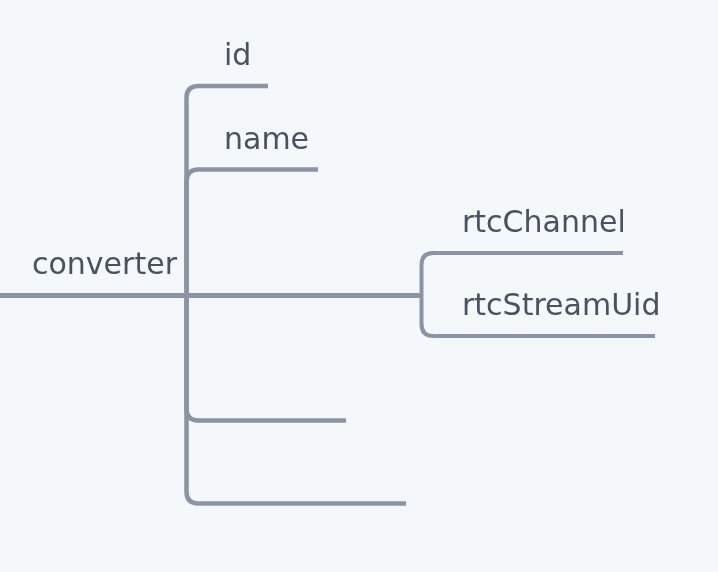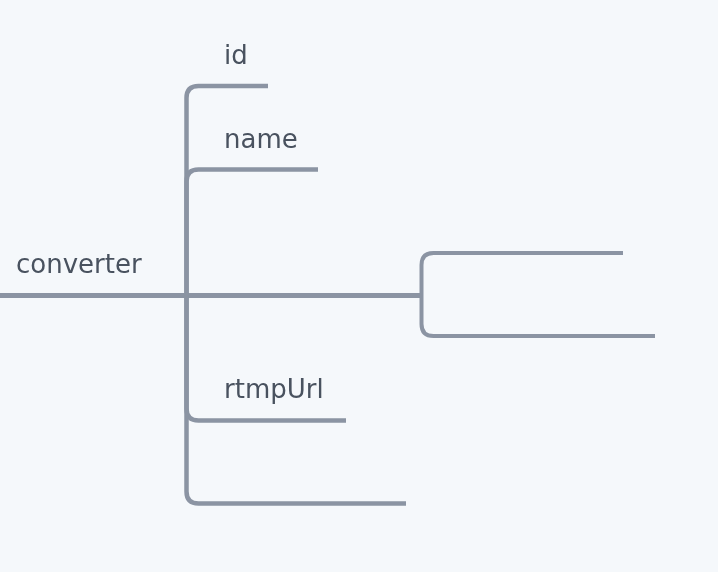--- a/index.html
+++ b/index.html
@@ -25,21 +25,21 @@
   .edges path {
     fill: none;
     stroke: #8b94a3;
     stroke-linejoin: round;
   }
   .edge-root  { stroke-width: 5; }
   .edge-l2    { stroke-width: 4.5; }
   .edge-l3    { stroke-width: 4; }
   .node-label {
     position: absolute;
-    font-size: 26px;
+    font-size: 30px;
     line-height: 26px;
     color: #49525f;
     white-space: nowrap;
     cursor: pointer;
   }
 </style>
 </head>
 <body>
 
 <div class="canvas">
@@ -47,25 +47,26 @@
   <svg class="edges" viewBox="0 0 718 572" xmlns="http://www.w3.org/2000/svg">
     <path class="edge-root" d="M 0 295.5 H 423"></path>
     <path class="edge-l2" d="M 186.5 295 V 98 Q 186.5 86 198.5 86 H 268"></path>
     <path class="edge-l2" d="M 186.5 295 V 181.5 Q 186.5 169.5 198.5 169.5 H 318"></path>
     <path class="edge-l2" d="M 186.5 295 V 408.5 Q 186.5 420.5 198.5 420.5 H 346"></path>
     <path class="edge-l2" d="M 186.5 295 V 491.5 Q 186.5 503.5 198.5 503.5 H 406"></path>
     <path class="edge-l3" d="M 421.5 295 V 265 Q 421.5 253 433.5 253 H 623"></path>
     <path class="edge-l3" d="M 421.5 295 V 324 Q 421.5 336 433.5 336 H 655"></path>
   </svg>
 
-  <div class="node-label" style="left:16px;  top:251px">converter</div>
+  <div class="node-label" style="left:32px;  top:251px">converter</div>
 
   <div class="node-label" style="left:224px; top:42px">id</div>
 
   <div class="node-label" style="left:224px; top:126px">name</div>
 
 
+  <div class="node-label" style="left:462px; top:209px">rtcChannel</div>
 
+  <div class="node-label" style="left:462px; top:292px">rtcStreamUid</div>
 
-  <div class="node-label" style="left:224px; top:376px">rtmpUrl</div>
 
 
 </div>
 
 </body></html>

